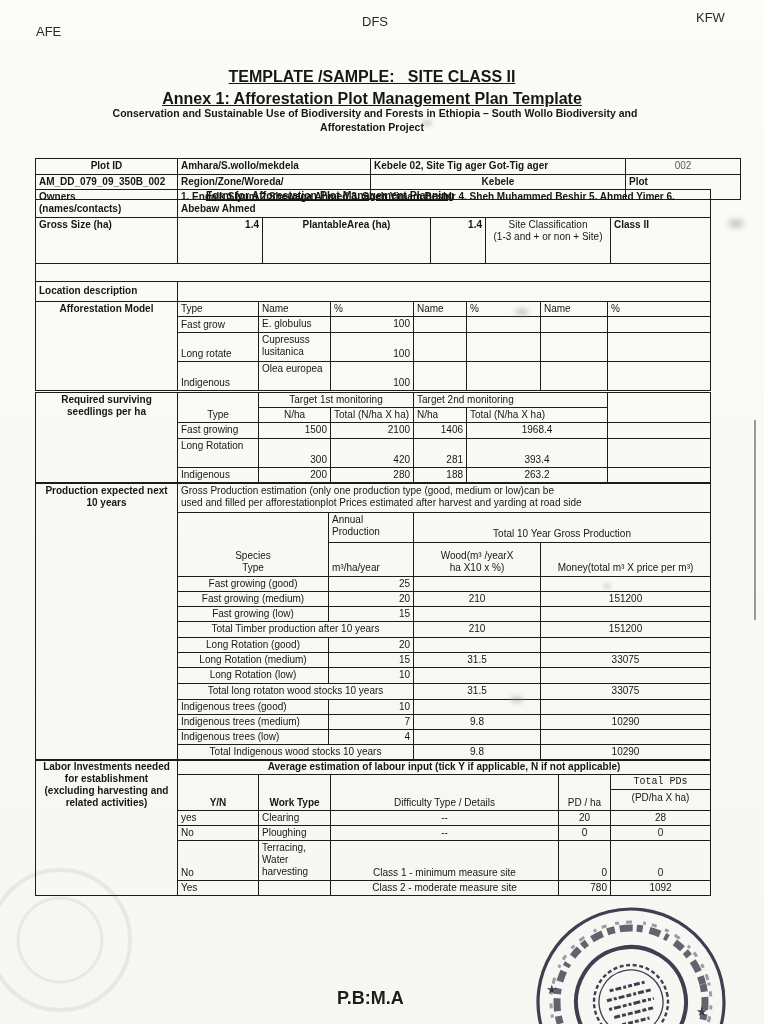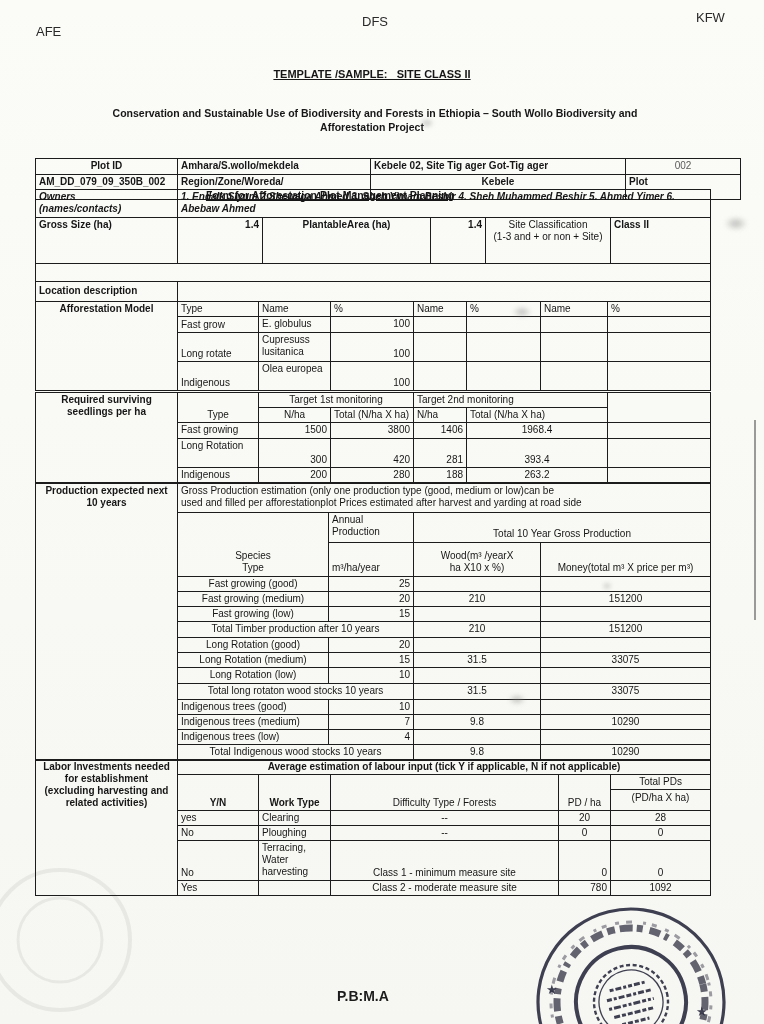--- a/index.html
+++ b/index.html
@@ -3,47 +3,48 @@
 <meta charset="utf-8">
 <style>
   html,body{margin:0;padding:0;}
   .page{
     position:relative;width:764px;height:1024px;overflow:hidden;
     background:linear-gradient(180deg,#fbfbf8 0%,#f8f8f4 60%,#f6f6f2 100%);
     font-family:"Liberation Sans",sans-serif;color:#161616;
   }
   .abs{position:absolute;}
   .corner{font-size:13px;color:#2a2a2a;}
-  .title{font-weight:bold;text-decoration:underline;font-size:11px;white-space:pre;transform:translateX(-50%);}
+  .title{font-weight:bold;text-decoration:underline;font-size:16px;white-space:pre;transform:translateX(-50%);}
   .subtitle{font-weight:bold;font-size:10.5px;white-space:pre;transform:translateX(-50%);}
   table{border-collapse:collapse;table-layout:fixed;padding-left:40px;}
   td{border:1.5px solid #1c1c1c;font-size:10px;line-height:1.22;padding:1px 3px;vertical-align:top;overflow:hidden;}
   .b{font-weight:bold;}
   .c{text-align:center;}
   .r{text-align:right;}
   .l{text-align:left;}
   .vb{vertical-align:bottom;}
   .vm{vertical-align:middle;}
   .gray{color:#5a5a5a;}
   .section{margin-top:-1.5px;}
   .smudge{position:absolute;border-radius:50%;filter:blur(2px);background:radial-gradient(ellipse at center,#8a8a88 0%,rgba(160,160,158,0) 70%);opacity:.55;}
   .scanline{position:absolute;background:#4c4c4c;opacity:.55;}
-  .footer-sig{position:absolute;font-weight:bold;font-size:14px;color:#1c1c1c;}
+  .footer-sig{position:absolute;font-weight:bold;font-size:18px;color:#1c1c1c;}
   .stamp{position:absolute;}
 </style>
 </head>
 <body>
 
 <div class="page">
 
   <div class="abs corner" style="left:36px;top:24px;">AFE</div>
   <div class="abs corner" style="left:362px;top:14px;">DFS</div>
   <div class="abs corner" style="left:696px;top:10px;">KFW</div>
 
   <div class="abs title" style="left:372px;top:68px;">TEMPLATE /SAMPLE:   SITE CLASS II</div>
+  <div class="abs title" style="left:372px;top:90px;">Annex 1: Afforestation Plot Management Plan Template</div>
   <div class="abs subtitle" style="left:375px;top:107px;">Conservation and Sustainable Use of Biodiversity and Forests in Ethiopia – South Wollo Biodiversity and</div>
   <div class="abs subtitle" style="left:372px;top:121px;">Afforestation Project</div>
   <div class="abs title" style="left:330px;top:141px;font-size:10.5px;margin-top:48px;">Form for Afforestation Plot Management Planning</div>
 
   <table class="abs" style="left:35px;top:158px;width:705px;">
     <colgroup>
         <col style="width:142px">
         <col style="width:193px">
         <col style="width:255px">
         <col style="width:115px">
@@ -67,21 +68,21 @@
   <table class="abs section" style="left:35px;top:190px;width:675px;">
     <colgroup>
         <col style="width:142px">
         <col style="width:85px">
         <col style="width:168px">
         <col style="width:55px">
         <col style="width:125px">
         <col style="width:100px">
       </colgroup>
     <tbody>
-        <tr style="height:28px;font-style:italic;">
+        <tr style="height:28px;">
       <td class="b">
         <div>Owners</div>
         <div>(names/contacts)</div>
       </td>
       <td class="b" colspan="5">1. Endalk Siyum  2.Shewaga Ahmed  3. Sheh Yimam Beshir  4. Sheh Muhammed Beshir  5. Ahmed Yimer  6. Abebaw Ahmed</td>
     </tr>
     <tr style="height:46px;">
       <td class="b">Gross Size (ha)</td>
       <td class="r b">1.4</td>
       <td class="c b">PlantableArea (ha)</td>
@@ -174,21 +175,21 @@
     </tr>
     <tr style="height:15px;">
       <td class="c">N/ha</td>
       <td>Total (N/ha X ha)</td>
       <td>N/ha</td>
       <td>Total (N/ha X ha)</td>
     </tr>
     <tr style="height:16px;">
       <td>Fast growing</td>
       <td class="r">1500</td>
-      <td class="r">3800</td>
+      <td class="r">2100</td>
       <td class="r">1406</td>
       <td class="c">1968.4</td>
       <td></td>
     </tr>
     <tr style="height:29px;">
       <td>Long Rotation</td>
       <td class="r vb">300</td>
       <td class="r vb">420</td>
       <td class="r vb">281</td>
       <td class="c vb">393.4</td>
@@ -322,24 +323,24 @@
         <col style="width:100px">
       </colgroup>
     <tbody>
         <tr style="height:15px;">
       <td class="c b" rowspan="6">Labor Investments needed for establishment (excluding harvesting and related activities)</td>
       <td colspan="5" class="c b">Average estimation of labour input (tick Y if applicable, N if not applicable)</td>
     </tr>
     <tr style="height:36px;">
       <td class="c vb b">Y/N</td>
       <td class="c vb b">Work Type</td>
-      <td class="c vb">Difficulty Type / Forests</td>
+      <td class="c vb">Difficulty Type / Details</td>
       <td class="c vb">PD / ha</td>
       <td style="padding:0;">
-        <div class="c" style="border-bottom:1.5px solid #1c1c1c;padding:1px 2px;">Total PDs</div>
+        <div class="c" style="border-bottom:1.5px solid #1c1c1c;padding:1px 2px;font-family:Liberation Mono, monospace;">Total PDs</div>
         <div class="c" style="padding:2px 2px 1px;">(PD/ha X ha)</div>
       </td>
     </tr>
     <tr style="height:15px;">
       <td>yes</td>
       <td>Clearing</td>
       <td class="c">--</td>
       <td class="c">20</td>
       <td class="c">28</td>
     </tr>

